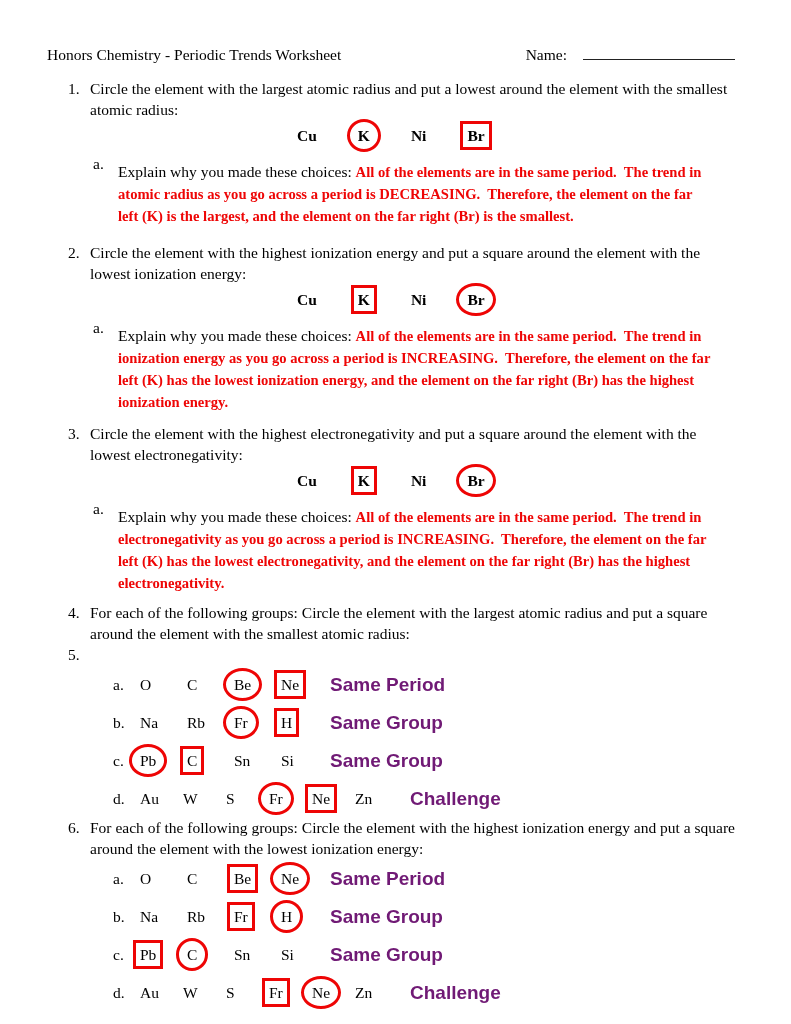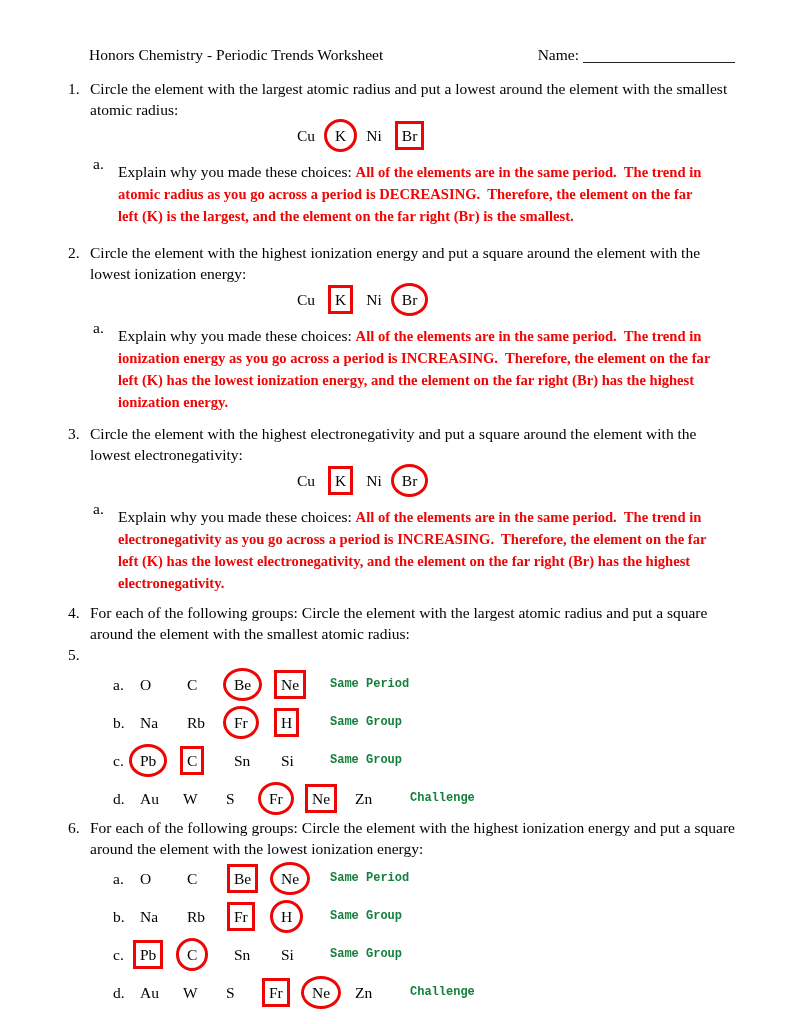--- a/index.html
+++ b/index.html
@@ -9,54 +9,54 @@
     background:#ffffff;
     box-sizing:border-box;
     padding:44px 56px 0 47px;
     font-family:"Liberation Serif","DejaVu Serif",serif;
     font-size:15.5px;
     line-height:21px;
     color:#000;
     overflow:hidden;
   }
   
-  .header-row{display:flex;justify-content:space-between;align-items:flex-end;margin-left:42px;}
-  .name-wrap{display:flex;align-items:center;gap:4px;}
+  .header-row{display:flex;justify-content:space-between;align-items:flex-end;}
+  .name-wrap{display:flex;align-items:flex-start;gap:16px;}
   .name-line{display:inline-block;width:152px;border-bottom:1.4px solid #222;height:15px;}
   
   .q{display:flex;margin-left:21px;}
   .q-num{width:22px;flex:none;}
   .q-body{width:652px;}
   .mt13{margin-top:13px;}
   .mt15{margin-top:15px;}
   .mt10{margin-top:10px;}
   .mt8{margin-top:8px;}
   .mt14{margin-top:14px;}
   
   .elements-row{
-    display:flex;align-items:center;gap:20px;
-    margin-left:250px;height:30px;
+    display:flex;align-items:center;gap:41px;
+    margin-left:250px;height:30px;font-weight:bold;
   }
   .elements-row .elem{display:inline-block;}
   
   .sub{display:flex;margin-left:46px;margin-top:3px;}
   .sub-letter{width:25px;flex:none;}
   .sub-body{width:596px;white-space:pre-wrap;margin-top:8px;}
   .answer{color:#ee0505;font-weight:bold;font-size:14.6px;}
   
   .lone-num{margin-left:21px;}
   
   .group-rows{margin-top:0;}
   .group-row{display:flex;align-items:center;height:38px;margin-left:66px;}
   .group-row .row-letter{width:27px;flex:none;}
   .group-row .cell{width:47px;flex:none;}
   .group-row.compact .cell{width:43px;}
   .annotation{
-    font-family:Liberation Mono, monospace;
-    font-weight:bold;color:#15803d;font-size:12px;
+    font-family:Liberation Sans, sans-serif;
+    font-weight:bold;color:#701a75;font-size:19px;
     margin-left:2px;white-space:nowrap;
   }
   .group-row.compact .annotation{margin-left:12px;}
   
   .mark-circle{
     display:inline-block;border:3px solid #ee0505;border-radius:50%;
     padding:3px 8px;margin:-6px -11px;
   }
   .mark-square{
     display:inline-block;border:3px solid #ee0505;

